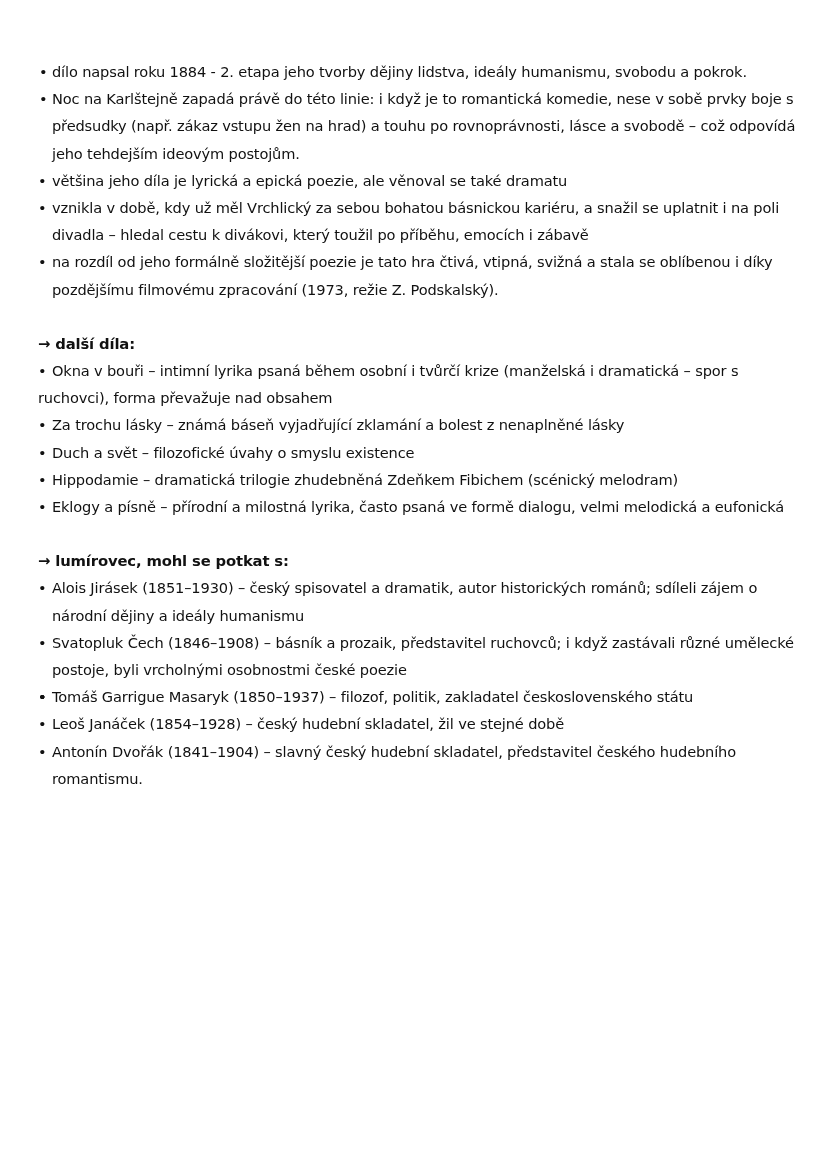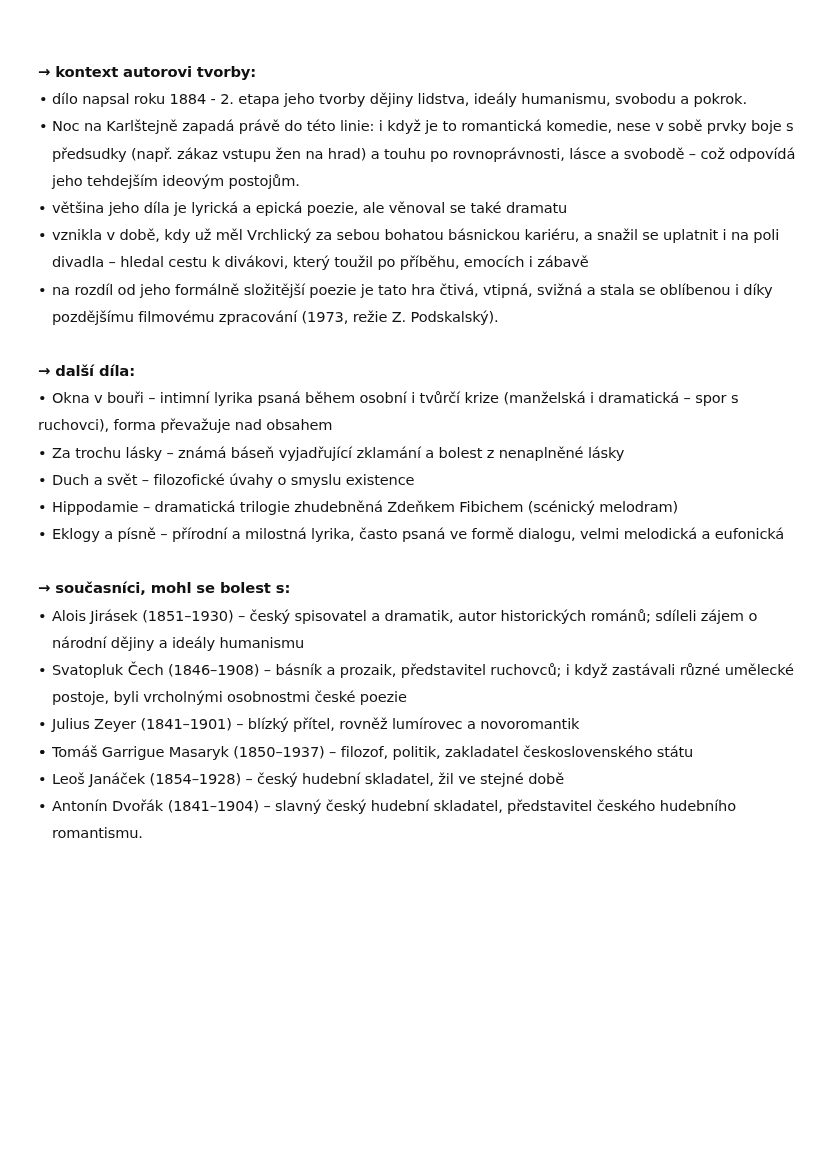--- a/index.html
+++ b/index.html
@@ -38,21 +38,20 @@
     
     .item.flow .bullet { margin-right: 4px; }
     .bullet { display: inline-block; width: 10px; text-align: left; }
   </style>
 </head>
 <body>
 
 <div class="page">
 
   <div class="section">
-    <p class="heading">→ kontext autorovi tvorby:</p>
     <ul class="list">
       <li class="item hang-wide"><span class="bullet">•</span><span>dílo napsal roku 1884 - 2. etapa jeho tvorby dějiny lidstva, ideály humanismu, svobodu a pokrok.</span></li>
       <li class="item hang-wide"><span class="bullet">•</span><span>Noc na Karlštejně zapadá právě do této linie: i když je to romantická komedie, nese v sobě prvky boje s předsudky (např. zákaz vstupu žen na hrad) a touhu po rovnoprávnosti, lásce a svobodě – což odpovídá jeho tehdejším ideovým postojům.</span></li>
       <li class="item hang"><span class="bullet">•</span><span>většina jeho díla je lyrická a epická poezie, ale věnoval se také dramatu</span></li>
       <li class="item hang"><span class="bullet">•</span><span>vznikla v době, kdy už měl Vrchlický za sebou bohatou básnickou kariéru, a snažil se uplatnit i na poli divadla – hledal cestu k divákovi, který toužil po příběhu, emocích i zábavě</span></li>
       <li class="item hang"><span class="bullet">•</span><span>na rozdíl od jeho formálně složitější poezie je tato hra čtivá, vtipná, svižná a stala se oblíbenou i díky pozdějšímu filmovému zpracování (1973, režie Z. Podskalský).</span></li>
     </ul>
   </div>
 
   <div class="section">
@@ -60,25 +59,25 @@
     <ul class="list">
       <li class="item flow"><span class="bullet">•</span><span>Okna v bouři – intimní lyrika psaná během osobní i tvůrčí krize (manželská i dramatická – spor s ruchovci), forma převažuje nad obsahem</span></li>
       <li class="item hang"><span class="bullet">•</span><span>Za trochu lásky – známá báseň vyjadřující zklamání a bolest z nenaplněné lásky</span></li>
       <li class="item hang"><span class="bullet">•</span><span>Duch a svět – filozofické úvahy o smyslu existence</span></li>
       <li class="item hang"><span class="bullet">•</span><span>Hippodamie – dramatická trilogie zhudebněná Zdeňkem Fibichem (scénický melodram)</span></li>
       <li class="item hang"><span class="bullet">•</span><span>Eklogy a písně – přírodní a milostná lyrika, často psaná ve formě dialogu, velmi melodická a eufonická</span></li>
     </ul>
   </div>
 
   <div class="section">
-    <p class="heading">→ současníci, mohl se bolest s:</p>
+    <p class="heading">→ lumírovec, mohl se potkat s:</p>
     <ul class="list">
       <li class="item hang"><span class="bullet">•</span><span>Alois Jirásek (1851–1930) – český spisovatel a dramatik, autor historických románů; sdíleli zájem o národní dějiny a ideály humanismu</span></li>
       <li class="item hang"><span class="bullet">•</span><span>Svatopluk Čech (1846–1908) – básník a prozaik, představitel ruchovců; i když zastávali různé umělecké postoje, byli vrcholnými osobnostmi české poezie</span></li>
-      <li class="item hang"><span class="bullet">•</span><span>Julius Zeyer (1841–1901) – blízký přítel, rovněž lumírovec a novoromantik</span></li>
+      <li class="item hang"><span class="bullet">•</span></li>
       <li class="item hang"><span class="bullet">•</span></li>
       <li class="item hang"><span class="bullet">•</span><span>Tomáš Garrigue Masaryk (1850–1937) – filozof, politik, zakladatel československého státu</span></li>
       <li class="item hang"><span class="bullet">•</span><span>Leoš Janáček (1854–1928) – český hudební skladatel, žil ve stejné době</span></li>
       <li class="item hang"><span class="bullet">•</span><span>Antonín Dvořák (1841–1904) – slavný český hudební skladatel, představitel českého hudebního romantismu.</span></li>
     </ul>
   </div>
 
 </div>
 
 </body></html>

